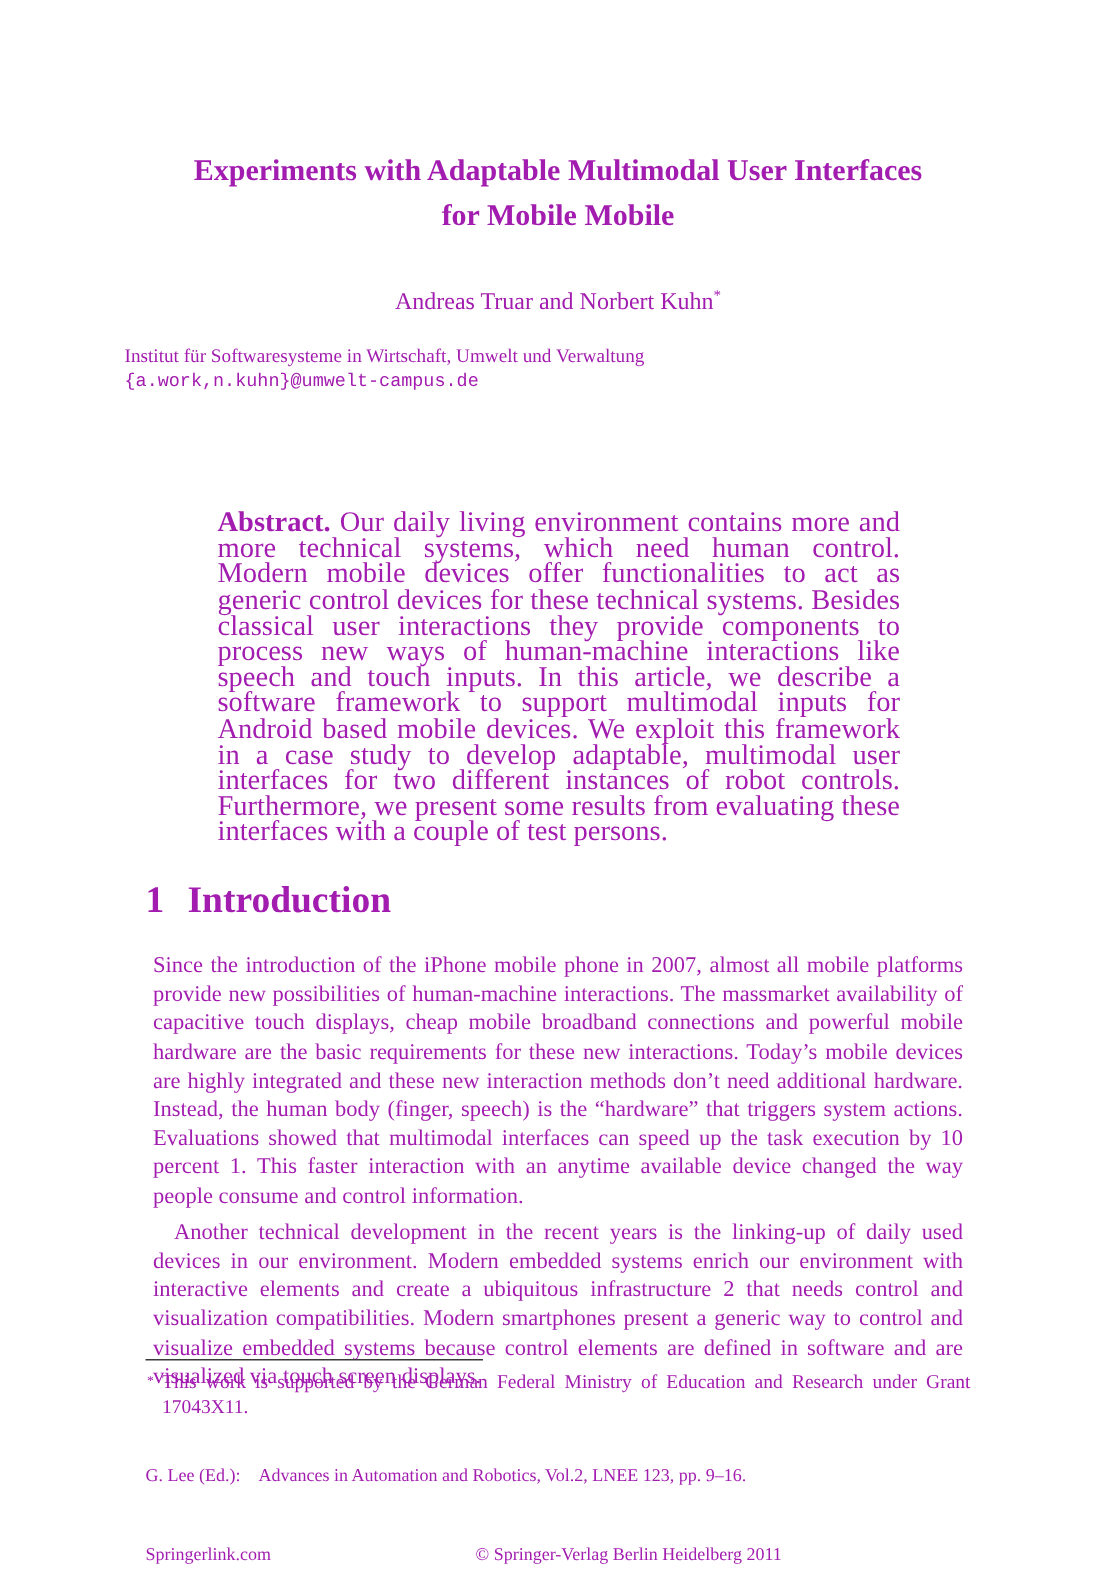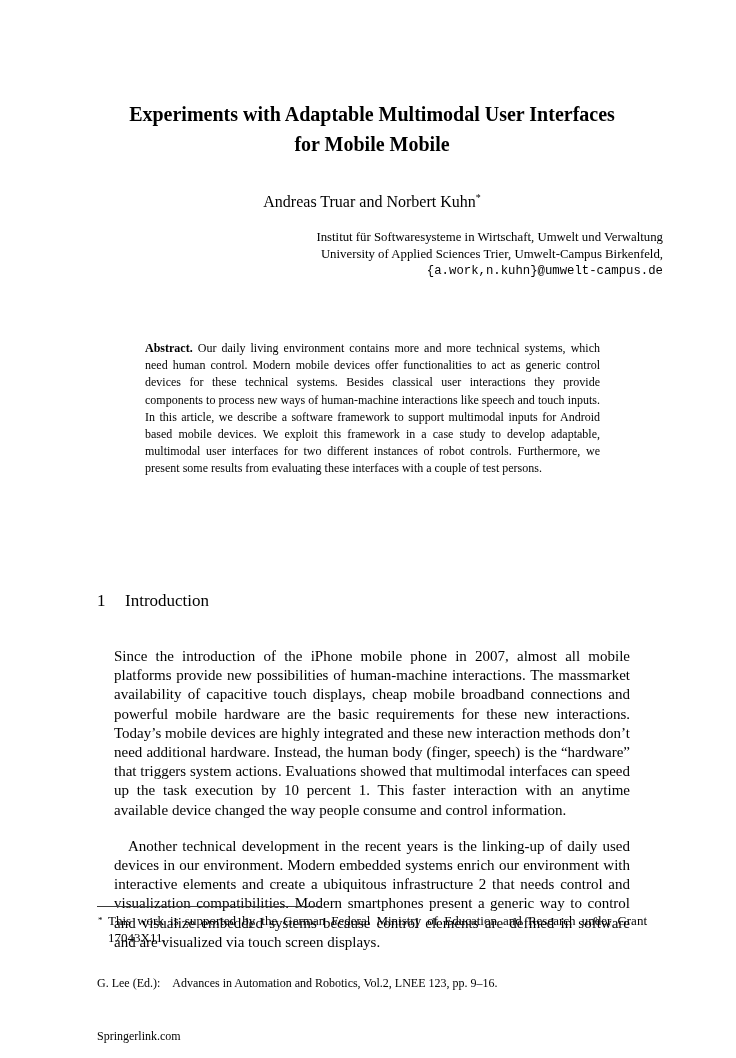--- a/index.html
+++ b/index.html
@@ -3,74 +3,74 @@
 <meta charset="utf-8">
 <style>
   html, body { margin: 0; padding: 0; background: #e8e8e8; }
   .page {
     position: relative;
     width: 736px;
     height: 1058px;
     margin: 0 auto;
     background: #ffffff;
     font-family: "Liberation Serif", serif;
-    color: #000000;
+    color: #a21caf;
     overflow: hidden;
   }
   .abs { position: absolute; }
 
   .title {
     left: 97px; top: 99px; width: 550px;
     margin: 0;
     font-size: 20px; line-height: 30px; font-weight: bold;
     text-align: center;
   }
   .title .tline { display: block; }
 
   .authors {
     left: 97px; top: 192px; width: 550px;
     font-size: 16px; line-height: 20px;
     text-align: center;
   }
   .authors sup { font-size: 10px; vertical-align: super; line-height: 0; }
 
   .affiliation {
-    left: 113px; top: 229px; width: 550px;
+    left: 83px; top: 229px; width: 550px;
     font-size: 12.8px; line-height: 17px;
-    text-align: right;
+    text-align: left;
   }
   .affiliation .email {
     font-family: "Liberation Mono", "DejaVu Sans Mono", monospace;
     font-size: 12.3px; letter-spacing: 0px;
   }
 
   .abstract {
     left: 145px; top: 340px; width: 455px;
-    font-size: 12px; line-height: 17.2px;
+    font-size: 19px; line-height: 17.2px;
     text-align: justify;
   }
   .keywords {
     left: 145px; top: 527px; width: 455px;
     font-size: 13.2px; line-height: 17.2px;
     text-align: justify;
   }
 
   .heading {
     left: 97px; top: 589px; width: 550px;
     margin: 0;
-    font-size: 17px; line-height: 24px; font-weight: normal;
+    font-size: 25px; line-height: 24px; font-weight: bold;
   }
   .heading .secnum { display: inline-block; width: 28px; }
 
   .body-text {
     left: 97px; top: 630px; width: 550px;
     font-size: 15px; line-height: 19.2px;
     text-align: justify;
   }
-  .body-text p { margin: 17px; }
+  .body-text p { margin: 5px; }
   .body-text p.indent { text-indent: 14px; font-family: Liberation Serif, serif; }
 
   .footnote {
     left: 97px; top: 906px; width: 550px;
     font-size: 13px; line-height: 16.8px;
     text-align: justify;
   }
   .footnote .rule {
     width: 225px; height: 0;
     border-top: 1.5px solid #3a3a3a;
@@ -97,21 +97,20 @@
 
   <h1 class="title abs">
     <span class="tline">Experiments with Adaptable Multimodal User Interfaces</span>
     <span class="tline">for Mobile Mobile</span>
   </h1>
 
   <div class="authors abs"><span>Andreas Truar and Norbert Kuhn</span><sup>*</sup></div>
 
   <div class="affiliation abs">
     <div>Institut für Softwaresysteme in Wirtschaft, Umwelt und Verwaltung</div>
-    <div>University of Applied Sciences Trier, Umwelt-Campus Birkenfeld,</div>
     <div class="email">{a.work,n.kuhn}@umwelt-campus.de</div>
   </div>
 
   <div class="abstract abs">
     <b>Abstract.</b> <span>Our daily living environment contains more and more technical systems, which need human control. Modern mobile devices offer functionalities to act as generic control devices for these technical systems. Besides classical user interactions they provide components to process new ways of human-machine interactions like speech and touch inputs. In this article, we describe a software framework to support multimodal inputs for Android based mobile devices. We exploit this framework in a case study to develop adaptable, multimodal user interfaces for two different instances of robot controls. Furthermore, we present some results from evaluating these interfaces with a couple of test persons.</span>
   </div>
 
 
   <h2 class="heading abs">
     <span class="secnum">1</span><span>Introduction</span>
@@ -124,16 +123,16 @@
 
   <div class="footnote abs">
     <div class="rule"></div>
     <div class="fn-text">
       <sup class="fn-marker">*</sup><span>This work is supported by the German Federal Ministry of Education and Research under Grant 17043X11.</span>
     </div>
   </div>
 
   <div class="footer abs">
     <div class="f1"><span>G. Lee (Ed.):</span><span class="book">Advances in Automation and Robotics, Vol.2, LNEE 123, pp. 9–16.</span></div>
-    <div class="f2"><span>Springerlink.com</span></div>
+    <div class="f2"><span>Springerlink.com</span><span class="copyright">© Springer-Verlag Berlin Heidelberg 2011</span></div>
   </div>
 
 </div>
 
 </body></html>

